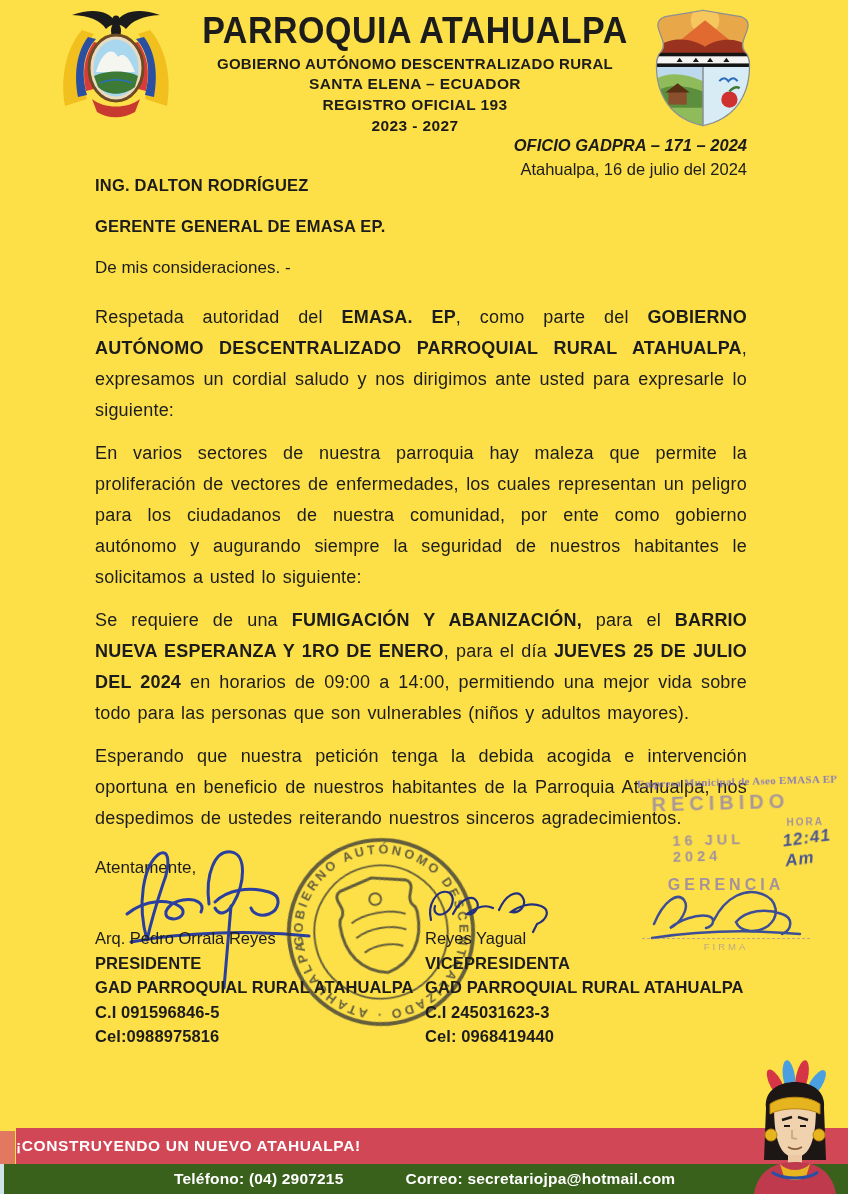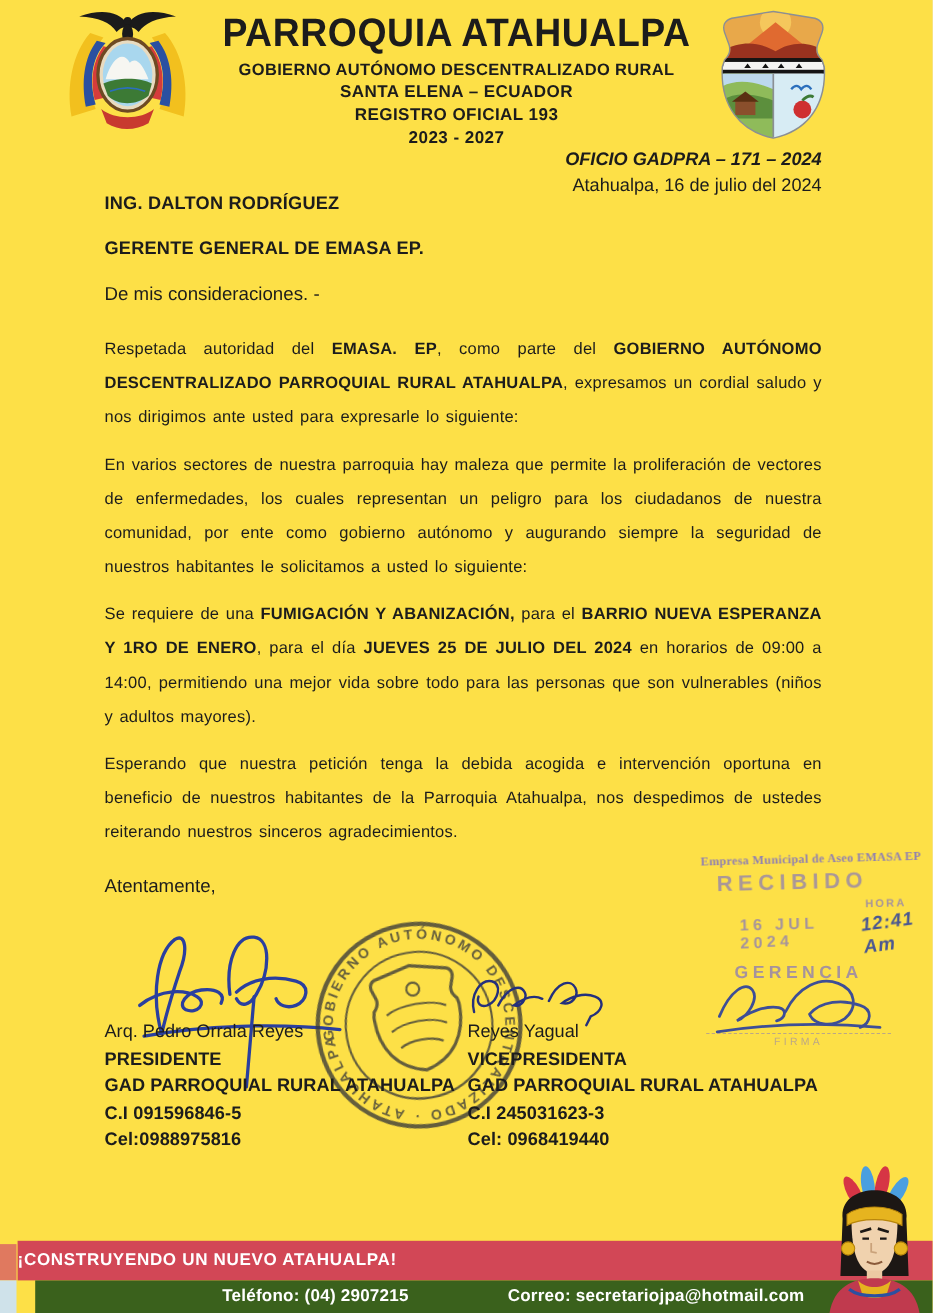--- a/index.html
+++ b/index.html
@@ -22,21 +22,21 @@
   .hdr-l1{font-size:15px;font-weight:800;margin-top:6px;letter-spacing:.3px;}
   .hdr-l2,.hdr-l3,.hdr-l4{font-size:15.5px;font-weight:800;margin-top:3px;letter-spacing:.4px;}
   
   .ref{position:absolute;right:101px;top:134px;text-align:right;line-height:1.45;}
   .ref-oficio{font-size:16.5px;font-weight:800;font-style:italic;}
   .ref-date{font-size:16.5px;}
   
   .content{position:absolute;left:95px;top:176px;width:652px;}
   .addr-line{font-size:16.5px;font-weight:800;margin-bottom:22px;letter-spacing:.2px;}
   .salutation{font-size:17px;margin-bottom:24px;}
-  .para{font-size:15px;line-height:31px;text-align:justify;margin-bottom:12px;
+  .para{font-size:18px;line-height:31px;text-align:justify;margin-bottom:12px;
         letter-spacing:.2px;word-spacing:1.5px;}
   .para .b{font-weight:800;}
   .closing{font-size:17px;margin-top:24px;}
   
   .sig-area{position:absolute;left:95px;top:840px;width:658px;height:240px;}
   .sig-col{position:absolute;top:86px;line-height:24.5px;font-size:16.5px;}
   .sig-col-left{left:0;}
   .sig-col-right{left:330px;}
   .sig-name{font-weight:400;}
   .sig-role,.sig-org,.sig-ci,.sig-cel{font-weight:800;letter-spacing:.1px;}
@@ -59,22 +59,22 @@
   .stamp-gerencia{position:absolute;left:642px;top:876px;width:168px;text-align:center;
         color:var(--stamp-purple);opacity:.9;}
   .ger-label{font-size:16px;font-weight:700;letter-spacing:4px;opacity:.75;filter:blur(.4px);}
   .ger-sig{margin-top:-14px;width:164px;height:66px;}
   .ger-firma{font-size:9.5px;letter-spacing:3px;opacity:.55;margin-top:-12px;
         border-top:1px dashed var(--stamp-purple);padding-top:2px;filter:blur(.3px);}
   
   .band-red{position:absolute;left:16px;right:0;top:1128px;height:36px;background:var(--band-red);
         display:flex;align-items:center;z-index:1;}
   .band-red span{color:#fff;font-weight:800;font-size:15.5px;letter-spacing:.6px;}
-  .band-green{position:absolute;left:32px;right:0;top:1164px;height:30px;background:var(--band-green);
-        display:flex;align-items:center;z-index:1;padding:0 120px 0 170px;gap:90px;}
+  .band-green{position:absolute;left:4px;right:0;top:1164px;height:30px;background:var(--band-green);
+        display:flex;align-items:center;z-index:1;padding:0 120px 0 170px;gap:62px;}
   .band-green span{color:#fff;font-weight:800;font-size:15.5px;letter-spacing:.2px;white-space:nowrap;}
   .edge-salmon{position:absolute;left:0;top:1131px;width:15px;height:33px;background:#e0795f;}
   .edge-blue{position:absolute;left:0;top:1164px;width:15px;height:30px;background:#cfe2ea;}
   .footer-figure{position:absolute;right:0;bottom:0;width:106px;height:134px;z-index:2;}
 </style>
 </head>
 <body>
 
 <div class="page">
 

